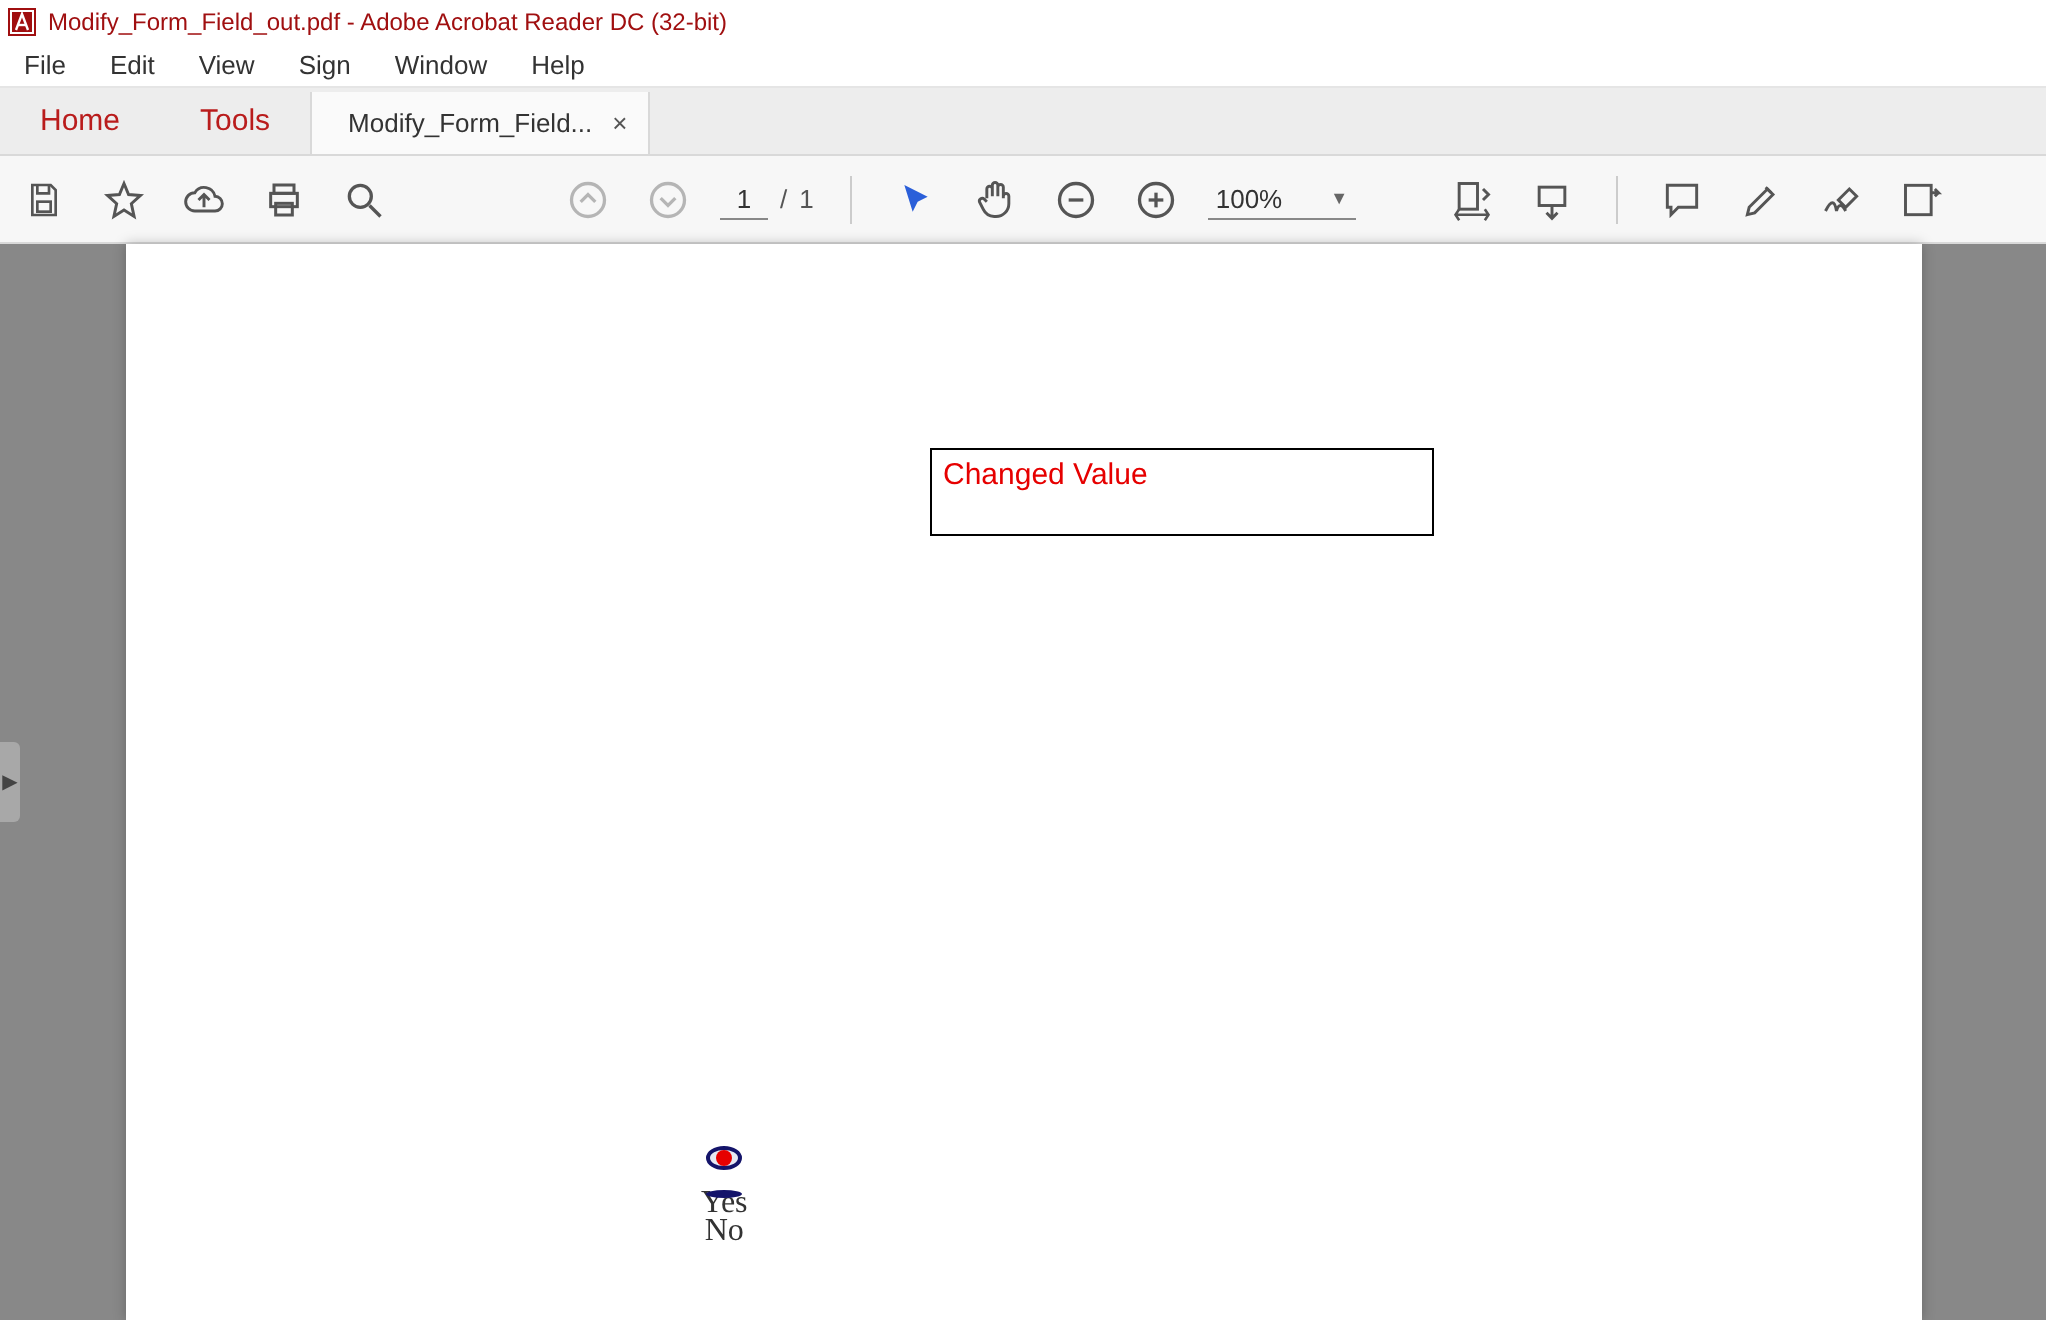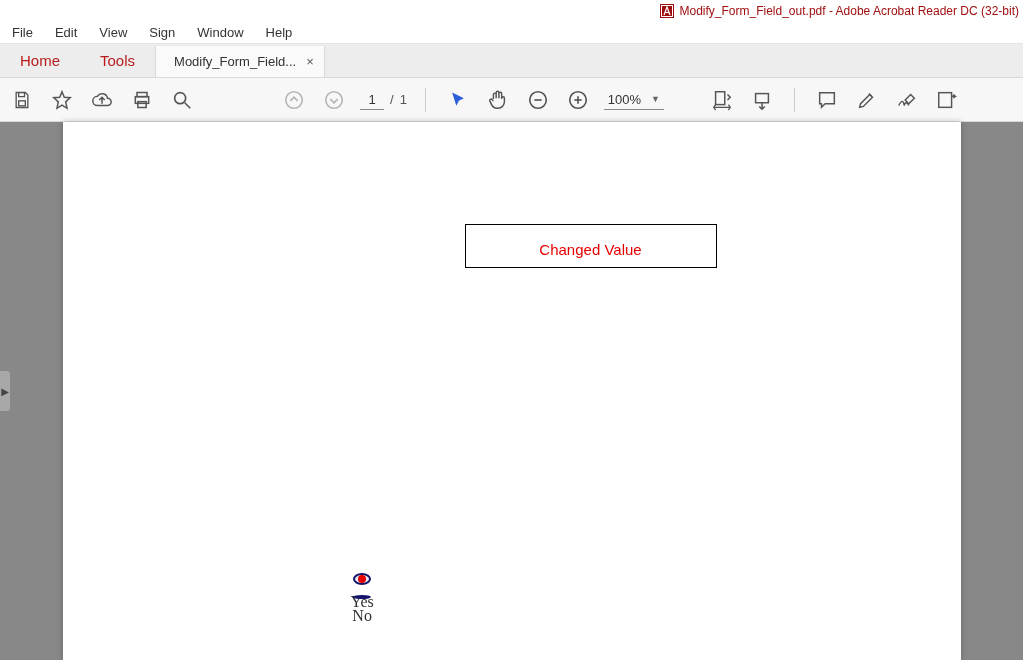--- a/index.html
+++ b/index.html
@@ -11,21 +11,20 @@
     height: 660px;
     overflow: hidden;
     position: relative;
   }
   .titlebar {
     height: 22px;
     display: flex;
     align-items: center;
     padding: 0 4px;
     background: #fff;
-    justify-content: flex-end;
   }
   .titlebar .app-icon {
     width: 14px; height: 14px; margin-right: 6px;
     display:inline-flex; align-items:center; justify-content:center;
   }
   .titlebar .title { color: #a00f10; font-size: 12px; }
   .menubar {
     height: 22px;
     display: flex;
     align-items: center;
@@ -86,21 +85,21 @@
     display:flex; align-items:center; gap:6px;
     font-size:13px; color:#555;
   }
   .toolbar .page-box input {
     width: 24px; text-align:center;
     border:none; border-bottom:1px solid #888;
     background:transparent; font-size:13px; color:#333;
     padding:2px 0;
   }
   .toolbar .zoom-box {
-    display:flex; align-items:center; gap:6px;
+    display:flex; align-items:center; gap:20px;
     font-size:13px; color:#333;
     border-bottom:1px solid #888;
     padding:2px 4px;
     cursor:pointer;
   }
   .toolbar .zoom-box .caret { font-size:9px; color:#666; margin-left:4px;}
   .toolbar .sep { width:1px; height:24px; background:#ccc; margin: 0 6px;}
   .toolbar .spacer-sm { width: 60px; }
   .toolbar .spacer-lg { flex: 0 0 20px; }
 
@@ -124,25 +123,24 @@
     margin: 0;
     height: 100%;
     position: relative;
     box-shadow: 0 0 6px rgba(0,0,0,.25);
   }
   .form-text-box {
     position:absolute;
     left: 402px; top: 102px;
     width: 252px; height: 44px;
     border: 1.5px solid #000;
-    padding: 16px 6px;
+    padding: 4px 6px;
     color: #e60000;
     font-family: Arial, Helvetica, sans-serif;
     font-size: 15px;
-    text-align: center;
   }
   .form-multiline {
     position:absolute;
     left: 402px; top: 155px;
     width: 252px; height: 24px;
     border: 1.5px solid #000;
     background: #d6deee;
     color: #e60000;
     font-family: Arial, Helvetica, sans-serif;
     font-size: 10.5px;

